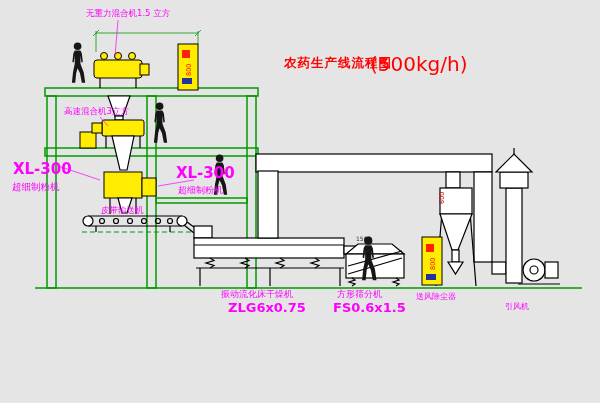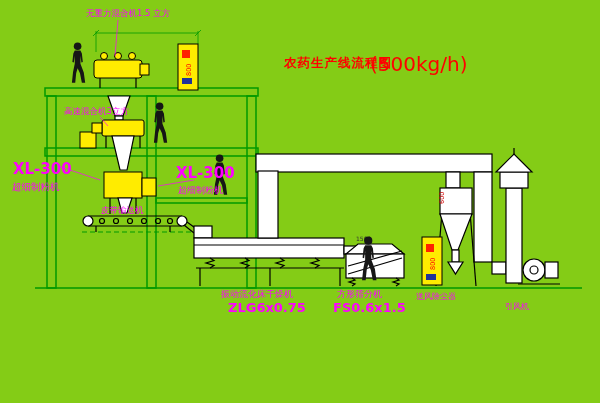--- a/index.html
+++ b/index.html
@@ -1,16 +1,16 @@
 <!DOCTYPE html>
 <html><head>
 <meta charset="utf-8">
 <style>
   html,body{margin:0;padding:0;background:#fff;}
-  #stage{width:600px;height:403px;position:relative;background:#84cc16;overflow:hidden;}
+  #stage{width:600px;height:403px;position:relative;background:#e5e5e5;overflow:hidden;}
   svg{display:block;}
   text{font-family:"DejaVu Sans","Liberation Sans",sans-serif;}
   .blk{stroke:#000;fill:none;stroke-width:1.2;}
   .blkf{stroke:#000;fill:#fff;stroke-width:1.2;}
   .yel{stroke:#000;fill:#ffec00;stroke-width:1;}
   .grn{stroke:#009900;fill:none;stroke-width:1.5;}
   .grnthin{stroke:#009900;fill:none;stroke-width:0.8;}
   .grndash{stroke:#009900;fill:none;stroke-width:1;stroke-dasharray:5 3;}
   .mag{fill:#ff00ff;}
   .magline{stroke:#ff00ff;stroke-width:0.7;}

